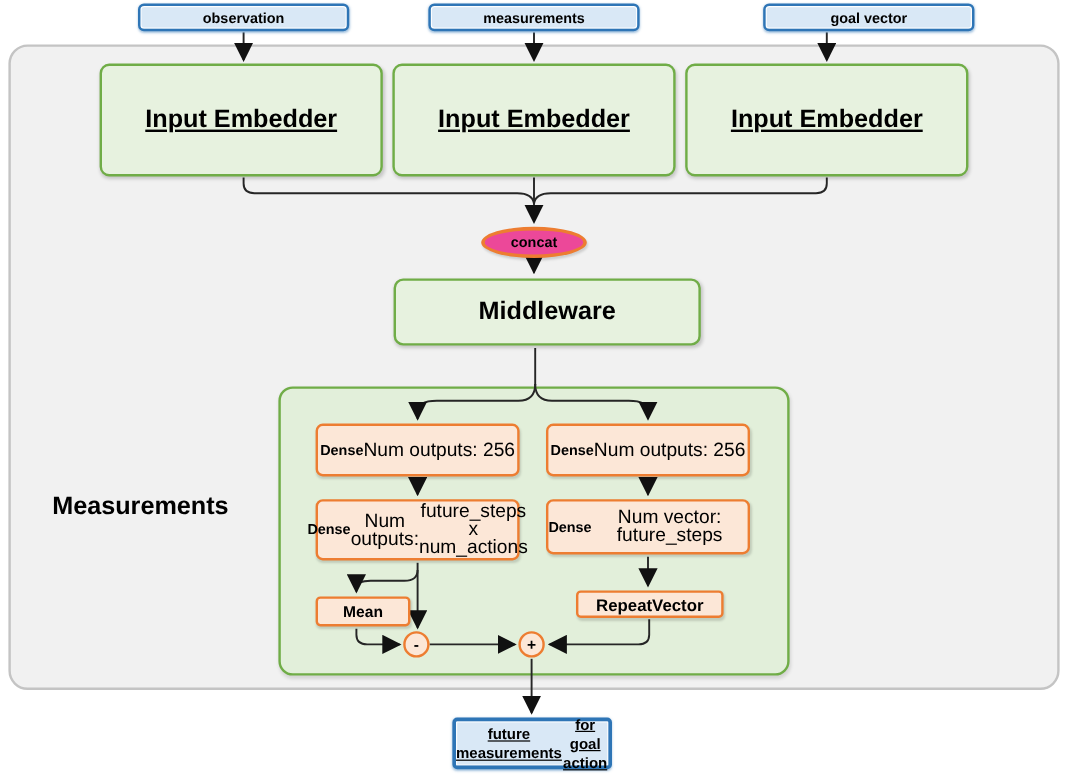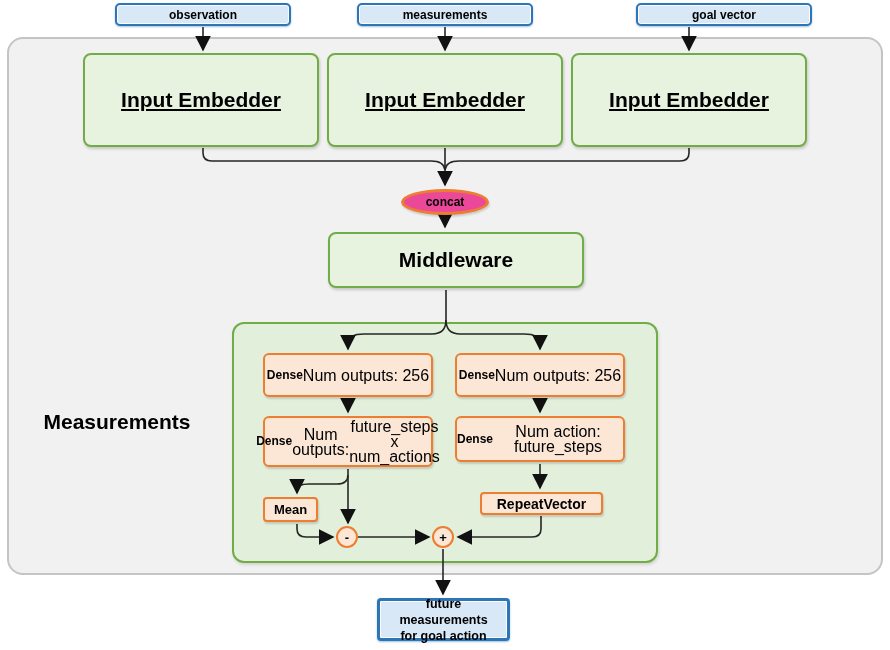--- a/index.html
+++ b/index.html
@@ -13,22 +13,22 @@
   }
 
   .node { display:flex; align-items:center; justify-content:center; text-align:center; }
 
   .blue-box {
     background:#d9e8f6; border:2px solid #2e75b6; border-radius:5px;
     font-weight:bold; font-size:12px; color:#000;
     box-shadow:0 1px 2px rgba(46,117,182,.45), inset 0 0 0 1px rgba(255,255,255,.9);
   }
   .blue-box.output {
-    border-width:3px; border-radius:4px; flex-direction:column;
-    font-size:12.5px; line-height:16px;
+    border-width:3px; border-radius:4px; flex-direction:row;
+    font-size:12.5px; line-height:16px;text-decoration:underline;
   }
 
   .green-box {
     background:#e7f2df; border:2.5px solid #70ad47; border-radius:8px;
     font-weight:bold; color:#000;
     box-shadow:1px 2px 3px rgba(0,0,0,.18);
   }
   .embedder { font-size:21px;text-decoration:underline; }
   .middleware { font-size:21px; }
 
@@ -127,30 +127,30 @@
 
   <div class="abs node orange-box dense" style="left:263px; top:353px; width:170px; height:44px;">
     <div class="t">Dense</div>
     <div class="s">Num outputs: 256</div>
   </div>
   <div class="abs node orange-box dense" style="left:263px; top:416px; width:170px; height:51px;">
     <div class="t">Dense</div>
     <div class="s">Num outputs:</div>
     <div class="s">future_steps x num_actions</div>
   </div>
-  <div class="abs node orange-box small-label" style="left:263px; top:497px; width:55px; height:25px;">Mean</div>
+  <div class="abs node orange-box small-label" style="left:263px; top:497px; width:79px; height:25px;">Mean</div>
   <div class="abs node op-circle" style="left:336px; top:526px;">-</div>
 
   <div class="abs node orange-box dense" style="left:455px; top:353px; width:170px; height:44px;">
     <div class="t">Dense</div>
     <div class="s">Num outputs: 256</div>
   </div>
   <div class="abs node orange-box dense" style="left:455px; top:416px; width:170px; height:46px;">
     <div class="t">Dense</div>
-    <div class="s">Num action: future_steps</div>
+    <div class="s">Num vector: future_steps</div>
   </div>
   <div class="abs node orange-box small-label" style="left:480px; top:492px; width:123px; height:23px; font-size:14px;">RepeatVector</div>
   <div class="abs node op-circle" style="left:432px; top:526px;">+</div>
 
   <div class="abs node blue-box output" style="left:377px; top:598px; width:133px; height:43px;">
     <div>future measurements</div>
     <div>for goal action</div>
   </div>
 
 </div>

